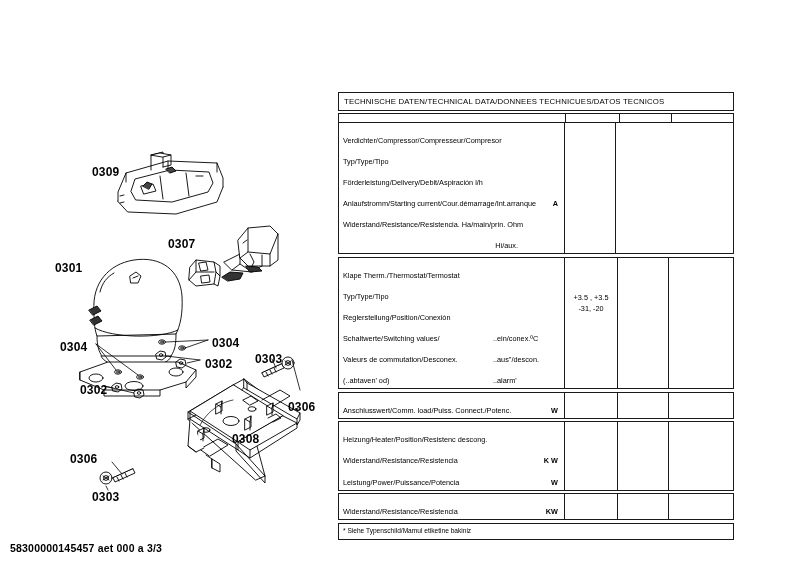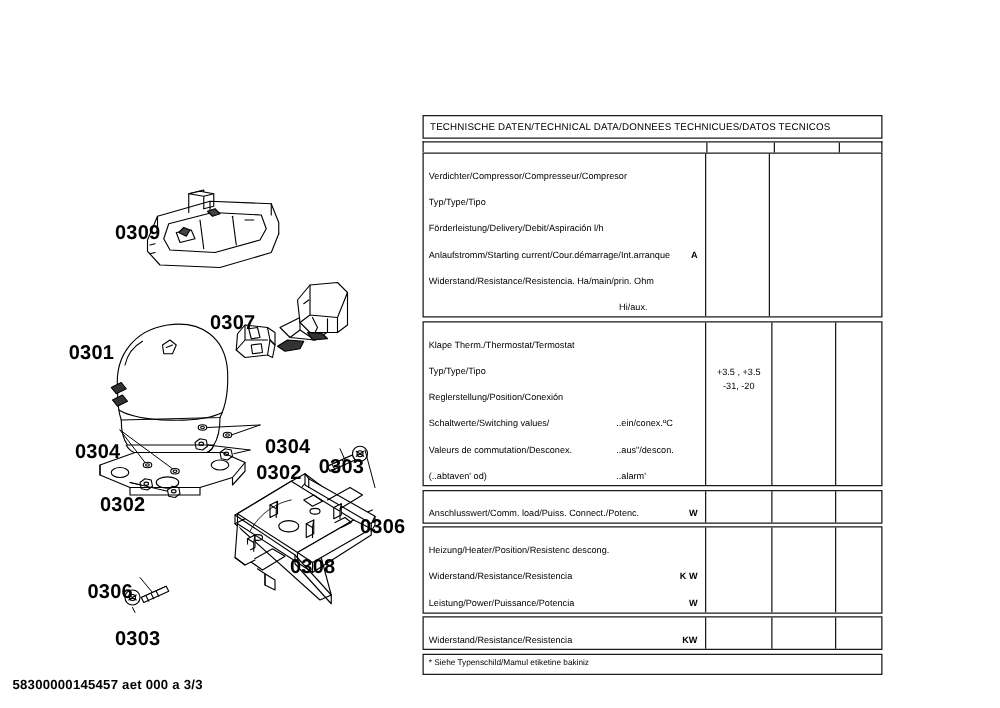--- a/index.html
+++ b/index.html
@@ -22,34 +22,33 @@
     left: 0;
     top: 0;
     width: 340px;
     height: 520px;
   }
   #drawing svg { display: block; }
 
   .partlabel {
     position: absolute;
     font-family: "Liberation Sans", sans-serif;
-    font-size: 16px;
+    font-size: 12px;
     font-weight: 700;
     letter-spacing: 0.2px;
     color: #000;
     white-space: nowrap;
-    margin-top: 13px;
   }
 
   
   #spec-table {
     position: absolute;
     left: 338px;
     top: 92px;
-    width: 368px;
+    width: 396px;
     font-size: 7.3px;
     line-height: 1.52;
   }
   .tbl-block {
     border: 1px solid #1a1a1a;
     box-sizing: border-box;
     margin-bottom: 2.5px;
     background: #fff;
   }
   .tbl-row {

